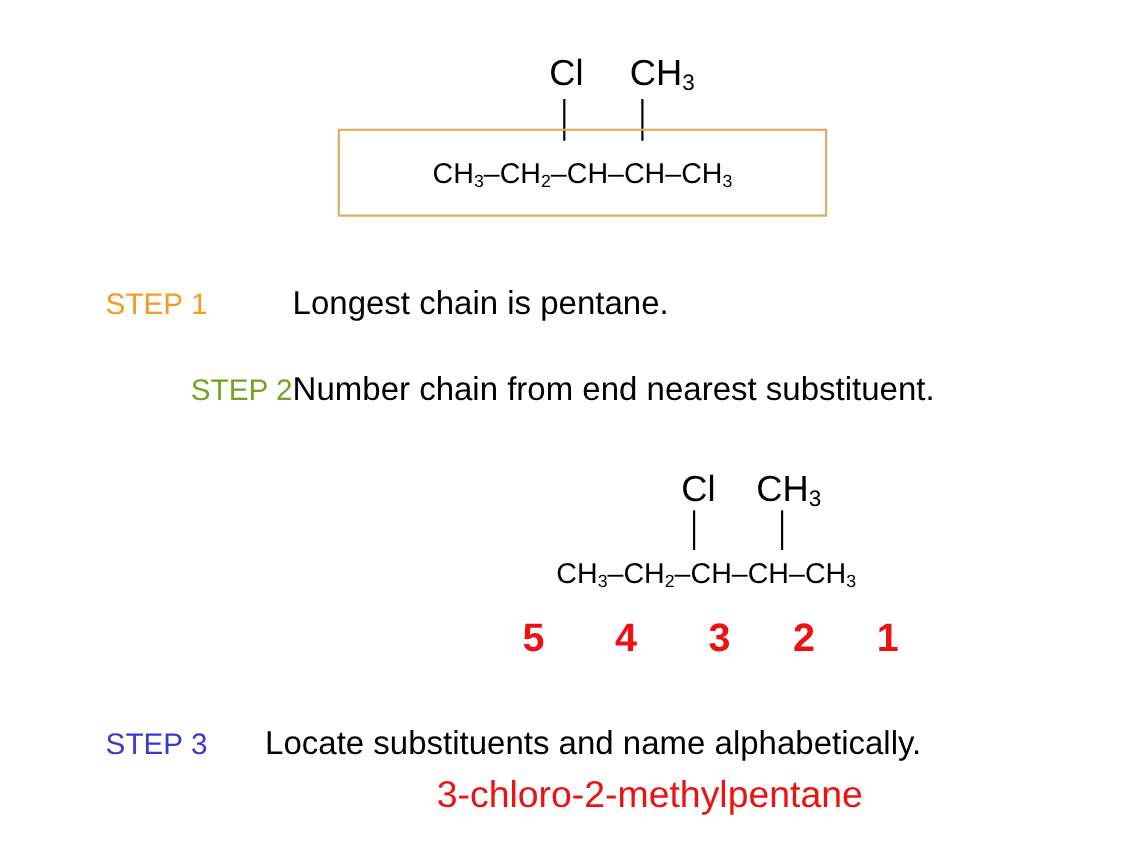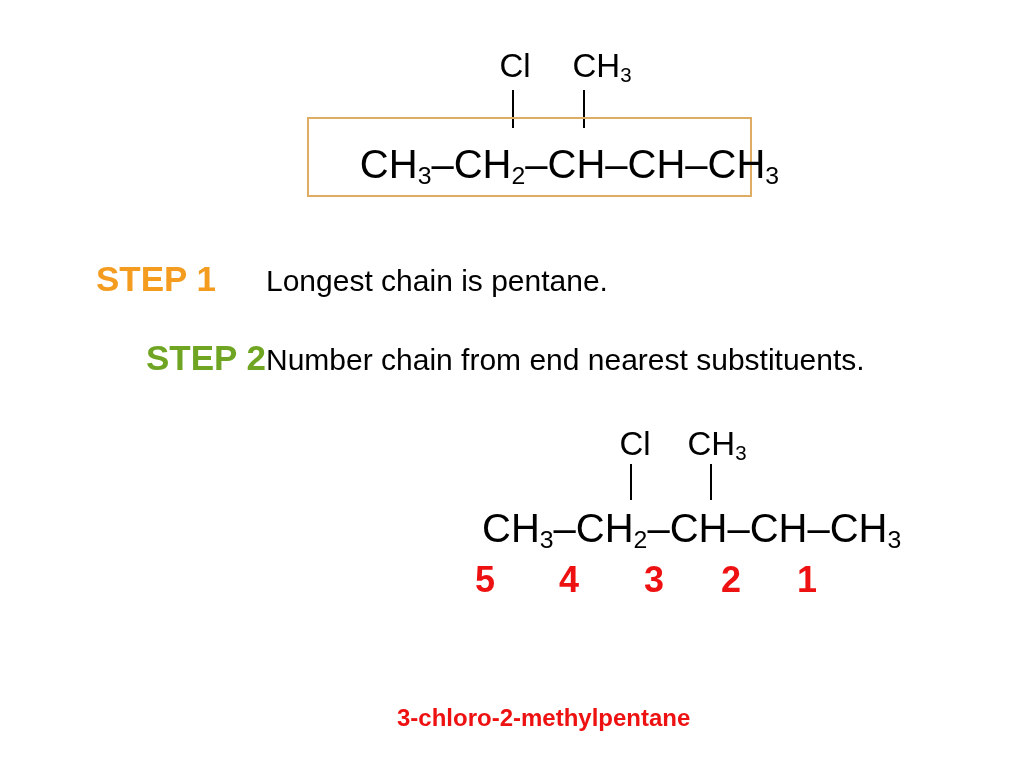--- a/index.html
+++ b/index.html
@@ -30,26 +30,25 @@
   .chain-box {
     position: absolute;
     left: 286px; top: 117px;
     width: 445px; height: 80px;
     border: 2px solid var(--box_border, #DFAC64);
     box-sizing: border-box;
     background: transparent;
   }
   .chain {
     position: absolute;
-    font-size: 40px;
+    font-size: 26px;
     line-height: 1;
     text-align: center;
     white-space: nowrap;
     color: #000;
-    padding-left: 40px;
   }
   .sub {
     font-size: 62%;
     position: relative;
     top: 0.24em;
   }
   
   .cnum {
     position: absolute;
     transform: translateX(-50%);
@@ -59,39 +58,39 @@
     color: var(--highlight_red, #EE1111);
   }
   
   .steprow {
     position: absolute;
     line-height: 1;
     white-space: nowrap;
   }
   .steplabel {
     display: inline-block;
-    font-size: 35px;
-    font-weight: bold;
+    font-size: 27px;
+    font-weight: normal;
     line-height: 1;
   }
   .steplabel.w1 { width: 170px; }
   .steplabel.w3 { width: 145px; }
   .steptext {
     font-size: 30px;
     line-height: 1;
     color: #000;
   }
   .c-step1 { color: var(--step1, #F49C20); }
   .c-step2 { color: var(--step2, #6FA522); text-align: right; }
   .c-step3 { color: var(--step3, #3939CC); }
   .answer {
     position: absolute;
     left: 376px; top: 706px;
-    font-size: 24px;
-    font-weight: bold;
+    font-size: 34px;
+    font-weight: normal;
     line-height: 1;
     color: var(--highlight_red, #EE1111);
     white-space: nowrap;
   }
 </style>
 </head>
 <body>
 
 <div class="stage">
 
@@ -102,34 +101,37 @@
     <div class="bond" style="left:562px; top:90px; height:38px"></div>
     <div class="chain-box"></div>
     <div class="chain" style="left:286px; width:445px; top:144px">CH<span class="sub">3</span>–CH<span class="sub">2</span>–CH–CH–CH<span class="sub">3</span></div>
   </div>
 
   <div class="steprow" style="left:75px; top:261px">
     <span class="steplabel w1 c-step1">STEP 1</span><span class="steptext">Longest chain is pentane.</span>
   </div>
 
   <div class="steprow" style="left:75px; top:340px">
-    <span class="steplabel w1 c-step2">STEP 2</span><span class="steptext">Number chain from end nearest substituents.</span>
+    <span class="steplabel w1 c-step2">STEP 2</span><span class="steptext">Number chain from end nearest substituent.</span>
   </div>
 
   <div>
     <div class="sublabel" style="left:614px; top:427px">Cl</div>
     <div class="sublabel" style="left:696px; top:427px">CH<span class="sub">3</span></div>
     <div class="bond" style="left:609px; top:464px; height:36px"></div>
     <div class="bond" style="left:689px; top:464px; height:36px"></div>
     <div class="chain" style="left:421px; width:400px; top:508px">CH<span class="sub">3</span>–CH<span class="sub">2</span>–CH–CH–CH<span class="sub">3</span></div>
     <div>
       <span class="cnum" style="left:464px; top:562px">5</span>
       <span class="cnum" style="left:548px; top:562px">4</span>
       <span class="cnum" style="left:633px; top:562px">3</span>
       <span class="cnum" style="left:710px; top:562px">2</span>
       <span class="cnum" style="left:786px; top:562px">1</span>
     </div>
   </div>
 
+  <div class="steprow" style="left:75px; top:661px">
+    <span class="steplabel w3 c-step3">STEP 3</span><span class="steptext">Locate substituents and name alphabetically.</span>
+  </div>
 
   <div class="answer">3-chloro-2-methylpentane</div>
 
 </div>
 
 </body></html>

